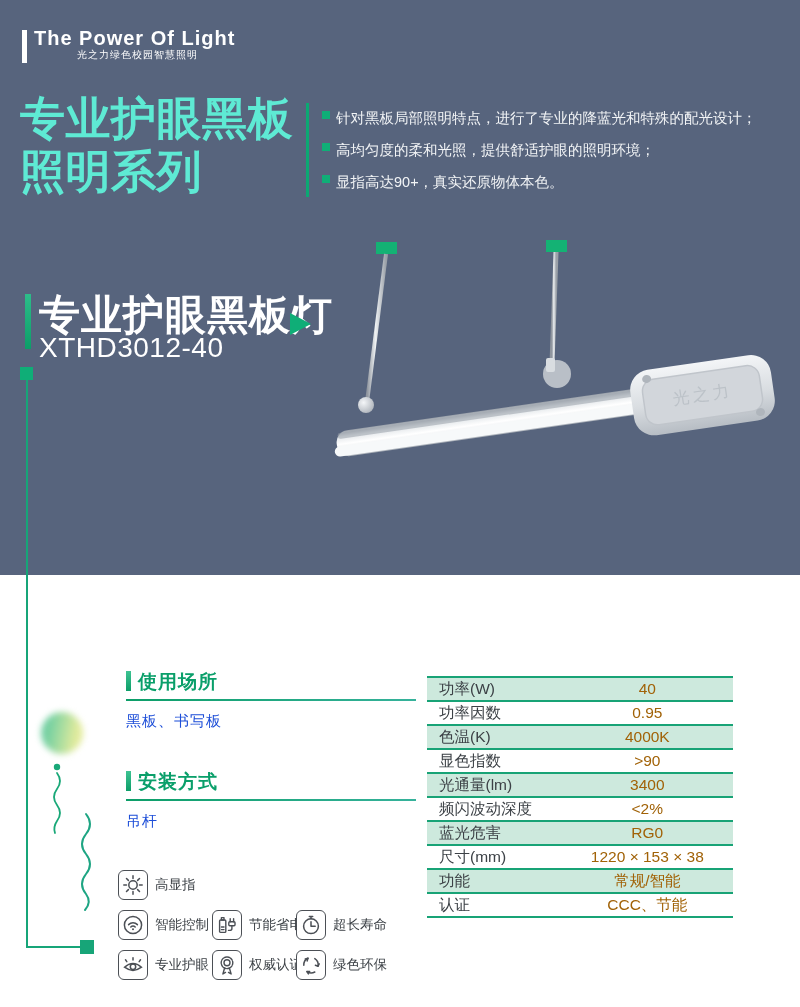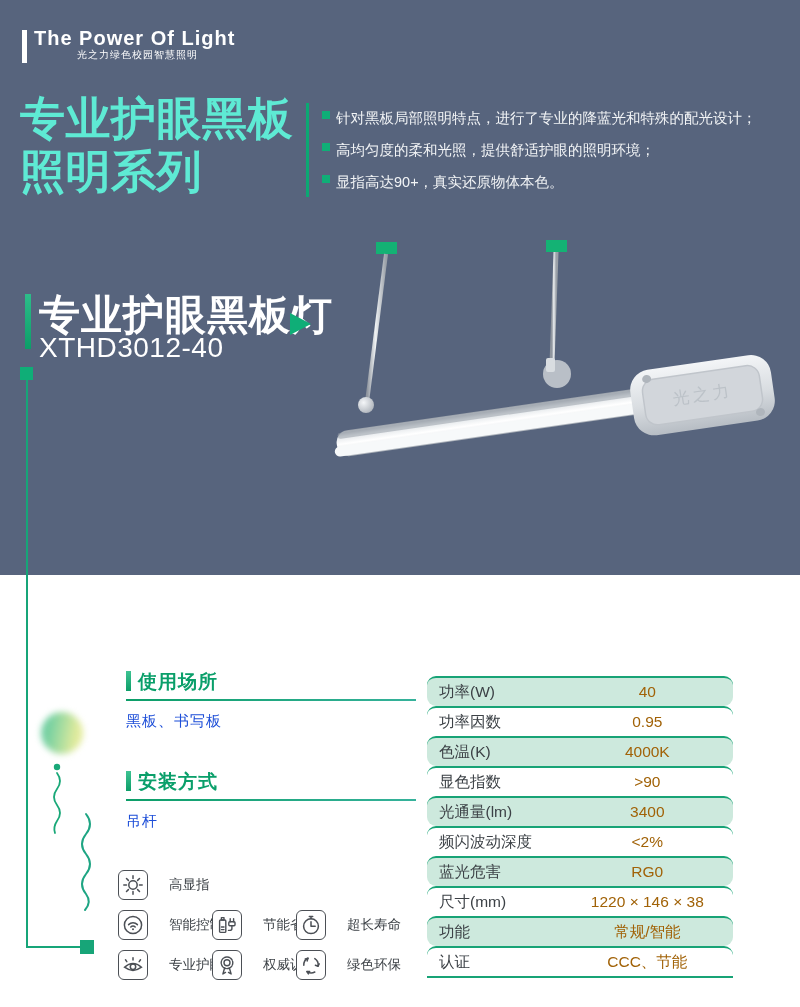--- a/index.html
+++ b/index.html
@@ -45,25 +45,25 @@
   .section-title { position:absolute; left:12px; top:0; font-size:19px; font-weight:bold; color:#0a9f6a; letter-spacing:1px; white-space:nowrap; }
   .section-underline { margin-top:6px; width:290px; height:2px; background:linear-gradient(90deg,#0c9e68,#36b29b); }
   .section-content { margin-top:11px; font-size:15px; color:#1d4ed8; letter-spacing:1px; }
   
   .features { position:absolute; left:118px; top:870px; width:300px; }
   .feat-row { display:flex; margin-bottom:10px; }
   .feature { display:flex; align-items:center; }
   .feature.c1 { width:94px; } .feature.c2 { width:84px; }
   .feat-box { width:30px; height:30px; border:1.5px solid #4b4f55; border-radius:6px;
      display:flex; align-items:center; justify-content:center; background:#fff; flex:0 0 30px; }
-  .feat-label { margin-left:21px; font-size:13.5px; color:#3c4146; white-space:nowrap; }
+  .feat-label { margin-left:7px; font-size:13.5px; color:#3c4146; white-space:nowrap; }
   .feat-box svg { display:block; }
   
   .spec-table { position:absolute; left:427px; top:676px; width:306px; border-bottom:2px solid #18a376; }
-  .spec-row { display:flex; height:30px; border-top:2px solid #18a376; align-items:center;border-radius:9px; }
+  .spec-row { display:flex; height:24px; border-top:2px solid #18a376; align-items:center; }
   .spec-row.mint { background:#cde9dd; }
   .spec-row.plain { background:#ffffff; }
   .spec-label { width:44%; padding-left:12px; font-size:15.5px; color:#3c4146; white-space:nowrap; }
   .spec-value { width:56%; text-align:center; font-size:15.5px; color:#a16207; white-space:nowrap; }
   
   .lamp { position:absolute; left:315px; top:232px; }
 </style>
 </head>
 <body>
 
@@ -293,21 +293,21 @@
     <div class="spec-row plain">
       <span class="spec-label">频闪波动深度</span>
       <span class="spec-value">&lt;2%</span>
     </div>
     <div class="spec-row mint">
       <span class="spec-label">蓝光危害</span>
       <span class="spec-value">RG0</span>
     </div>
     <div class="spec-row plain">
       <span class="spec-label">尺寸(mm)</span>
-      <span class="spec-value">1220 × 146 × 38</span>
+      <span class="spec-value">1220 × 153 × 38</span>
     </div>
     <div class="spec-row mint">
       <span class="spec-label">功能</span>
       <span class="spec-value">常规/智能</span>
     </div>
     <div class="spec-row plain">
       <span class="spec-label">认证</span>
       <span class="spec-value">CCC、节能</span>
     </div>
   </div>

